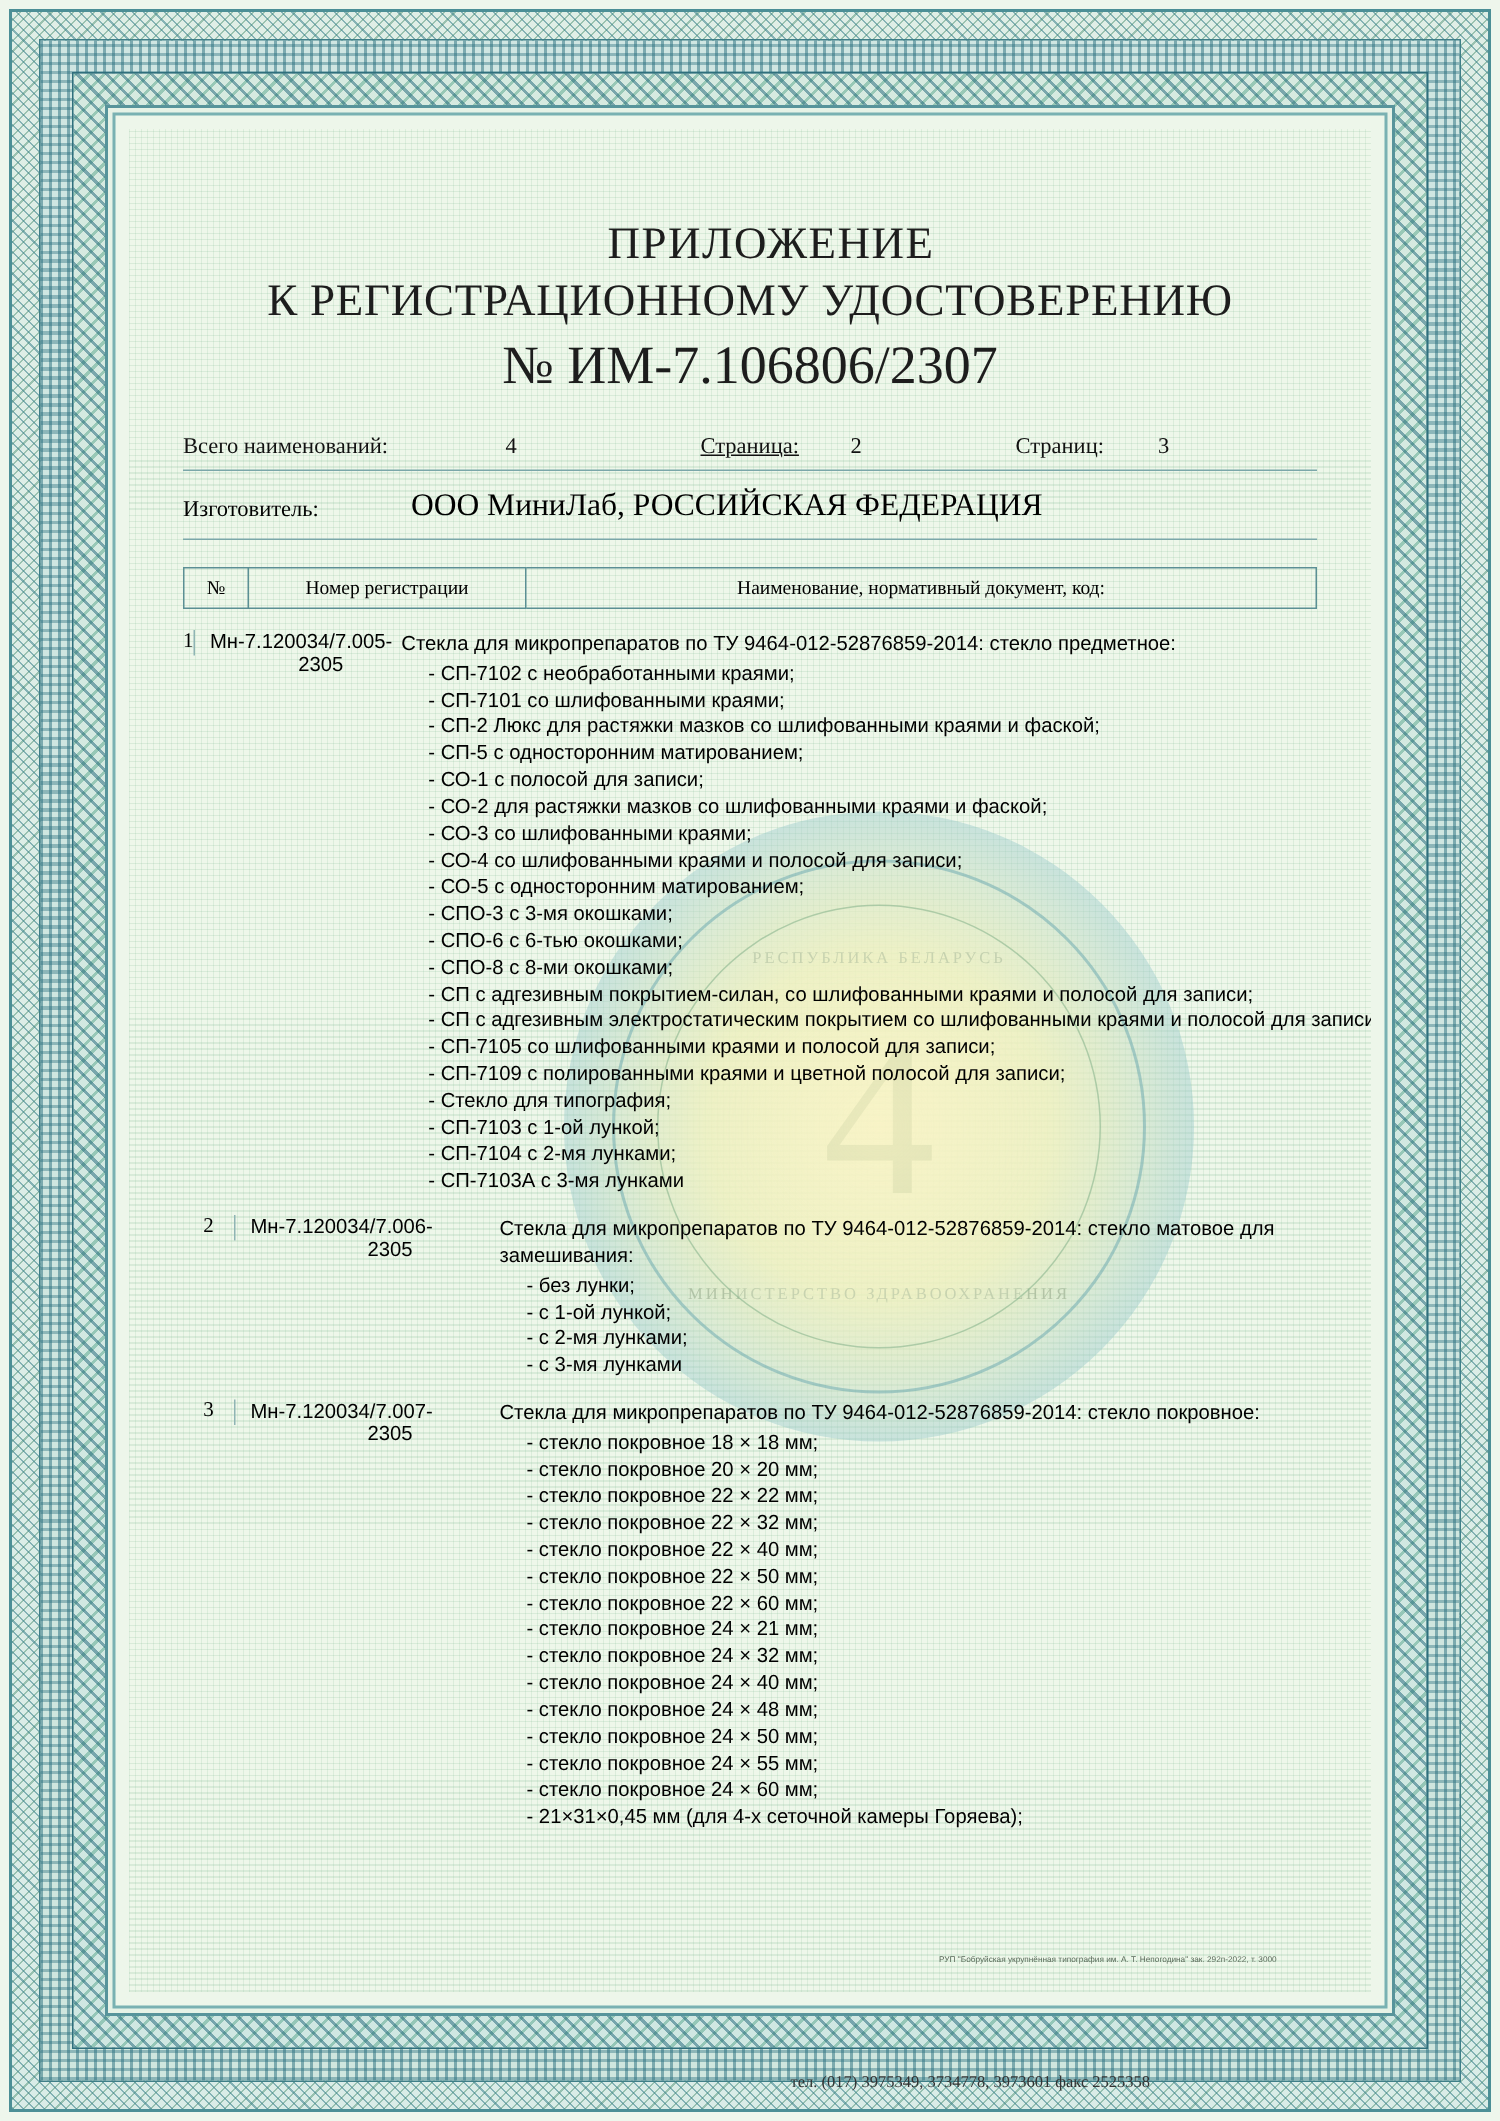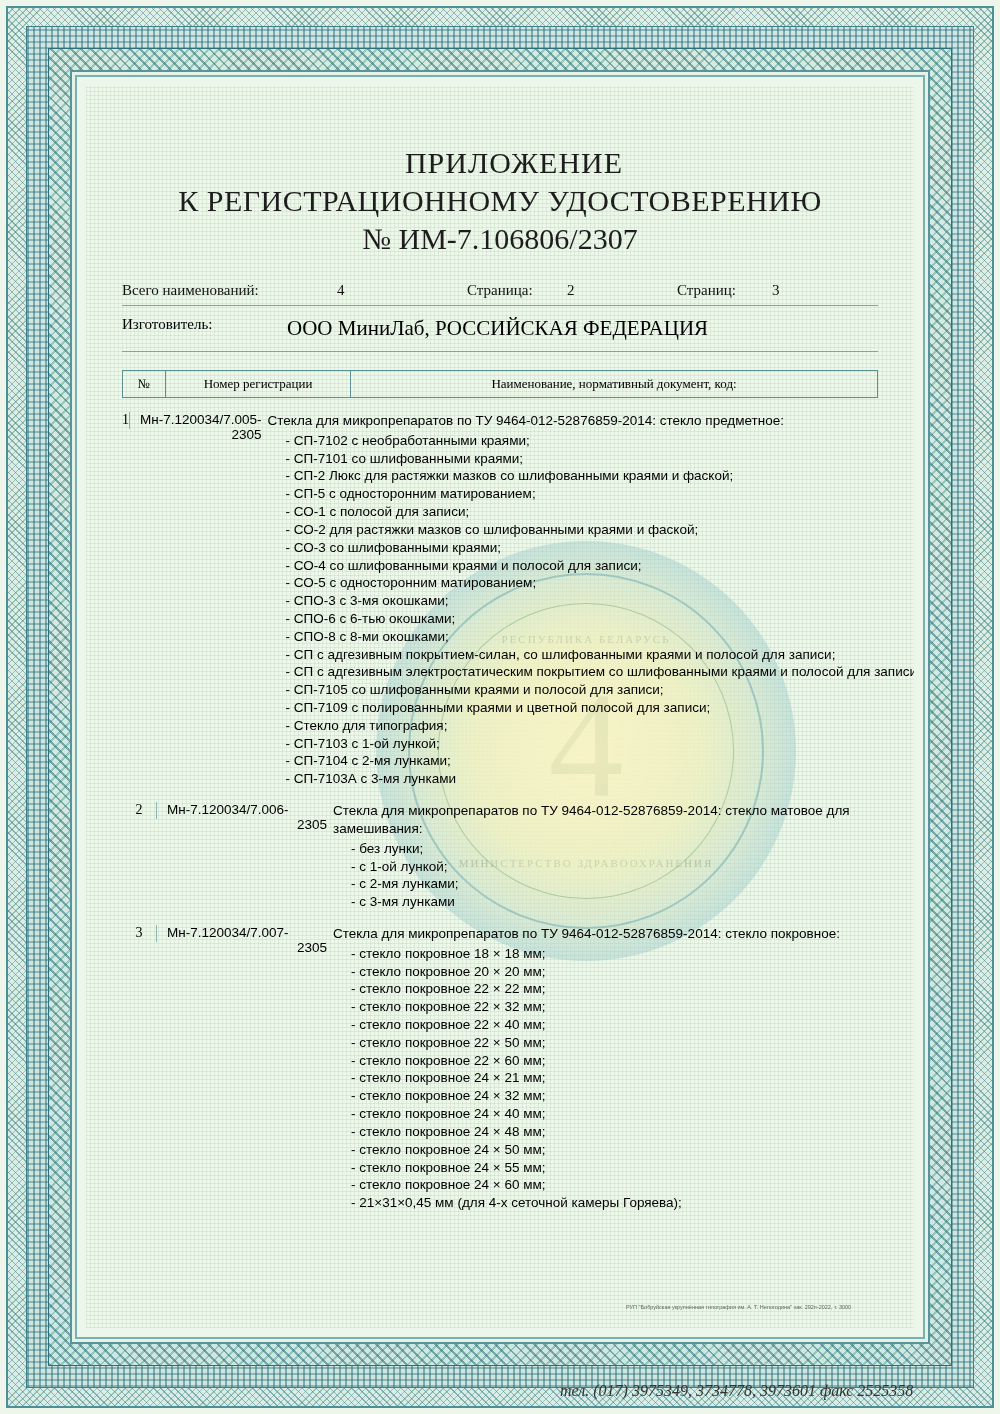--- a/index.html
+++ b/index.html
@@ -152,49 +152,48 @@
     letter-spacing: 1px;
     padding-left: 28px;
   }
   .title-line2 {
     font-size: 30px;
     letter-spacing: 0.5px;
     margin-top: 4px;
     font-family: Liberation Serif, serif;
   }
   .title-line3 {
-    font-size: 30px;
+    font-size: 36px;
     margin-top: 4px;
   }
 
   .meta-row {
     margin: 26px 36px 0 36px;
     display: flex;
     align-items: baseline;
     font-size: 15px;
     color: #111;
     padding-bottom: 6px;
     border-bottom: 1px solid #7ba7a9;
   }
   .meta-label { white-space: nowrap; }
   .meta-value { font-weight: normal; }
   .m-total-label { width: 215px; }
   .m-total-value { width: 130px; }
-  .m-page-label { width: 100px; }
+  .m-page-label { width: 100px; text-decoration: underline; }
   .m-page-value { width: 110px; }
   .m-pages-label { width: 95px; }
 
   .maker-row {
     margin: 10px 36px 12px 36px;
     display: flex;
-    align-items: flex-start;
+    align-items: flex-end;
     font-size: 15px;
     padding-bottom: 10px;
     border-bottom: 1px solid #7ba7a9;
-    gap: 13px;
   }
   .maker-label { width: 152px; }
   .maker-value { font-weight: normal; font-size: 21px; }
 
   table.reg {
     margin: 18px 36px 0 36px;
     width: 756px;
     border-collapse: collapse;
     font-size: 13px;
   }
@@ -216,21 +215,21 @@
     font-size: 14px;
     border-right: 1px solid #8fb4b4;
     height: 17px;
   }
   .item-reg {
     width: 160px;
     padding-left: 10px;
     font-size: 13.5px;
     font-family: "Liberation Sans", sans-serif;
   }
-  .item-reg .reg-2nd { display: block; text-align: right; padding-left: 26px; }
+  .item-reg .reg-2nd { display: block; text-align: center; padding-left: 26px; }
   .item-body {
     flex: 1;
     padding-left: 6px;
     font-size: 13.5px;
     font-family: "Liberation Sans", sans-serif;
     line-height: 1.32;
   }
   .item-head { display: block; }
   .sub-list { margin: 2px 0 0 18px; padding: 0; list-style: none; }
   .sub-list li { white-space: nowrap; }
@@ -238,26 +237,25 @@
   .printery {
     position: absolute;
     left: 540px;
     top: 1218px;
     font-size: 5.5px;
     color: #5a6a5a;
     font-family: "Liberation Sans", sans-serif;
   }
   .phone-line {
     position: absolute;
-    left: 560px;
+    left: 527px;
     top: 1382px;
-    font-size: 16px;
+    font-size: 11px;
     color: #333;
     font-family: "Liberation Serif", serif;
-    font-style: italic;
   }
 </style>
 </head>
 <body>
 
 <div id="page">
 
   <div class="border-layer b1"></div>
   <div class="border-layer b2"></div>
   <div class="border-layer b3"></div>

